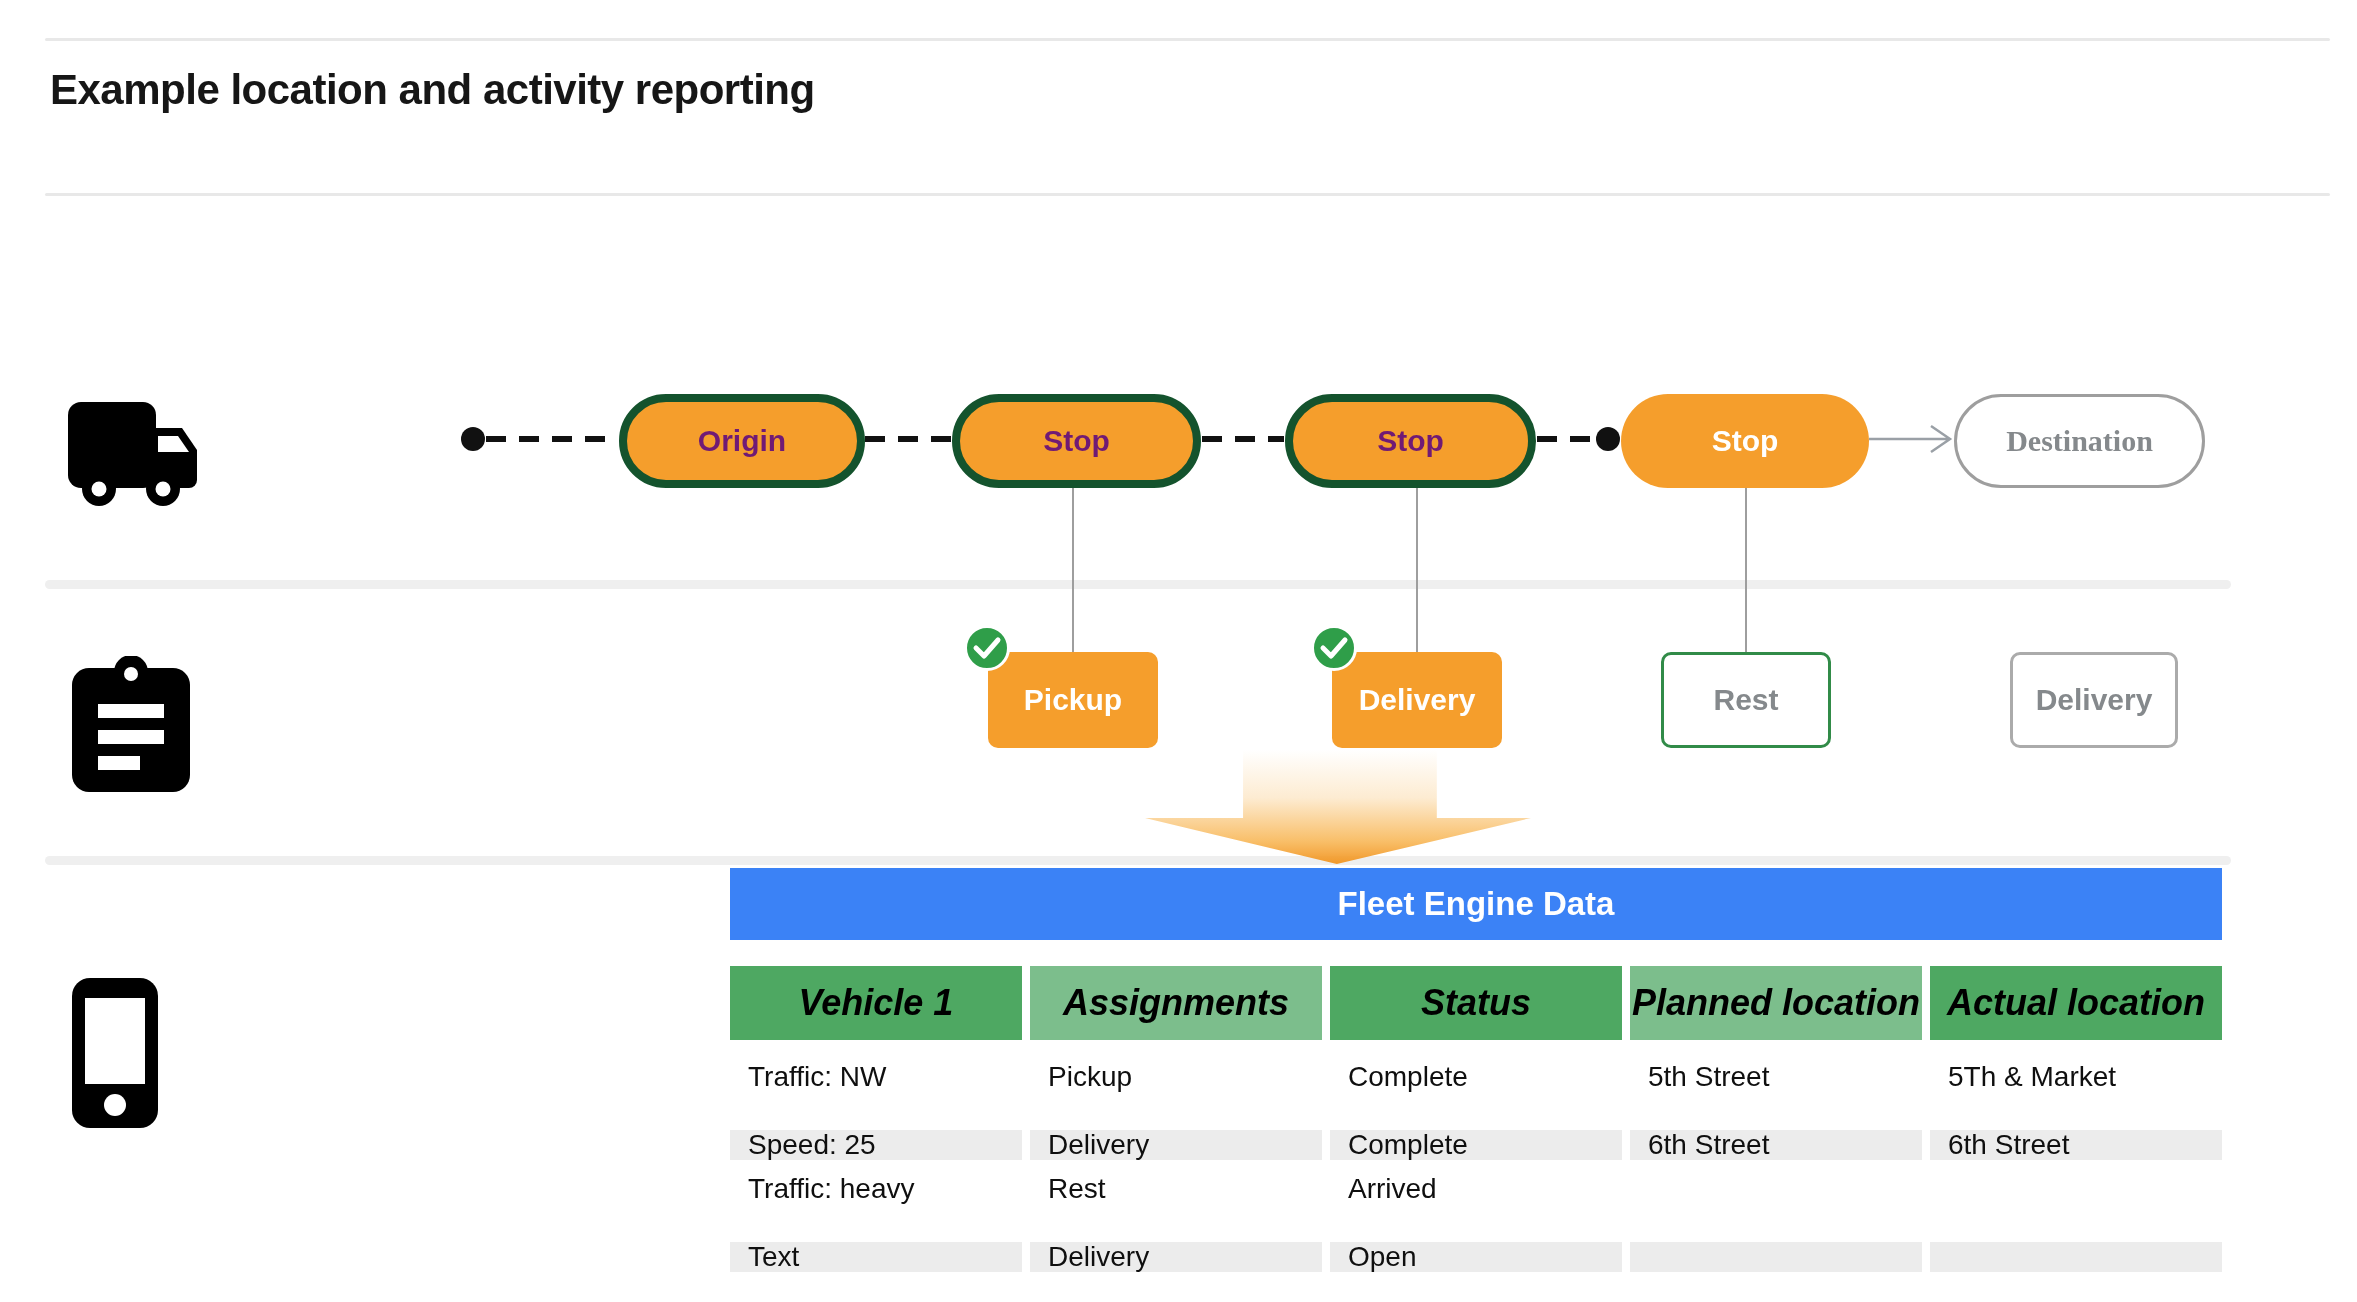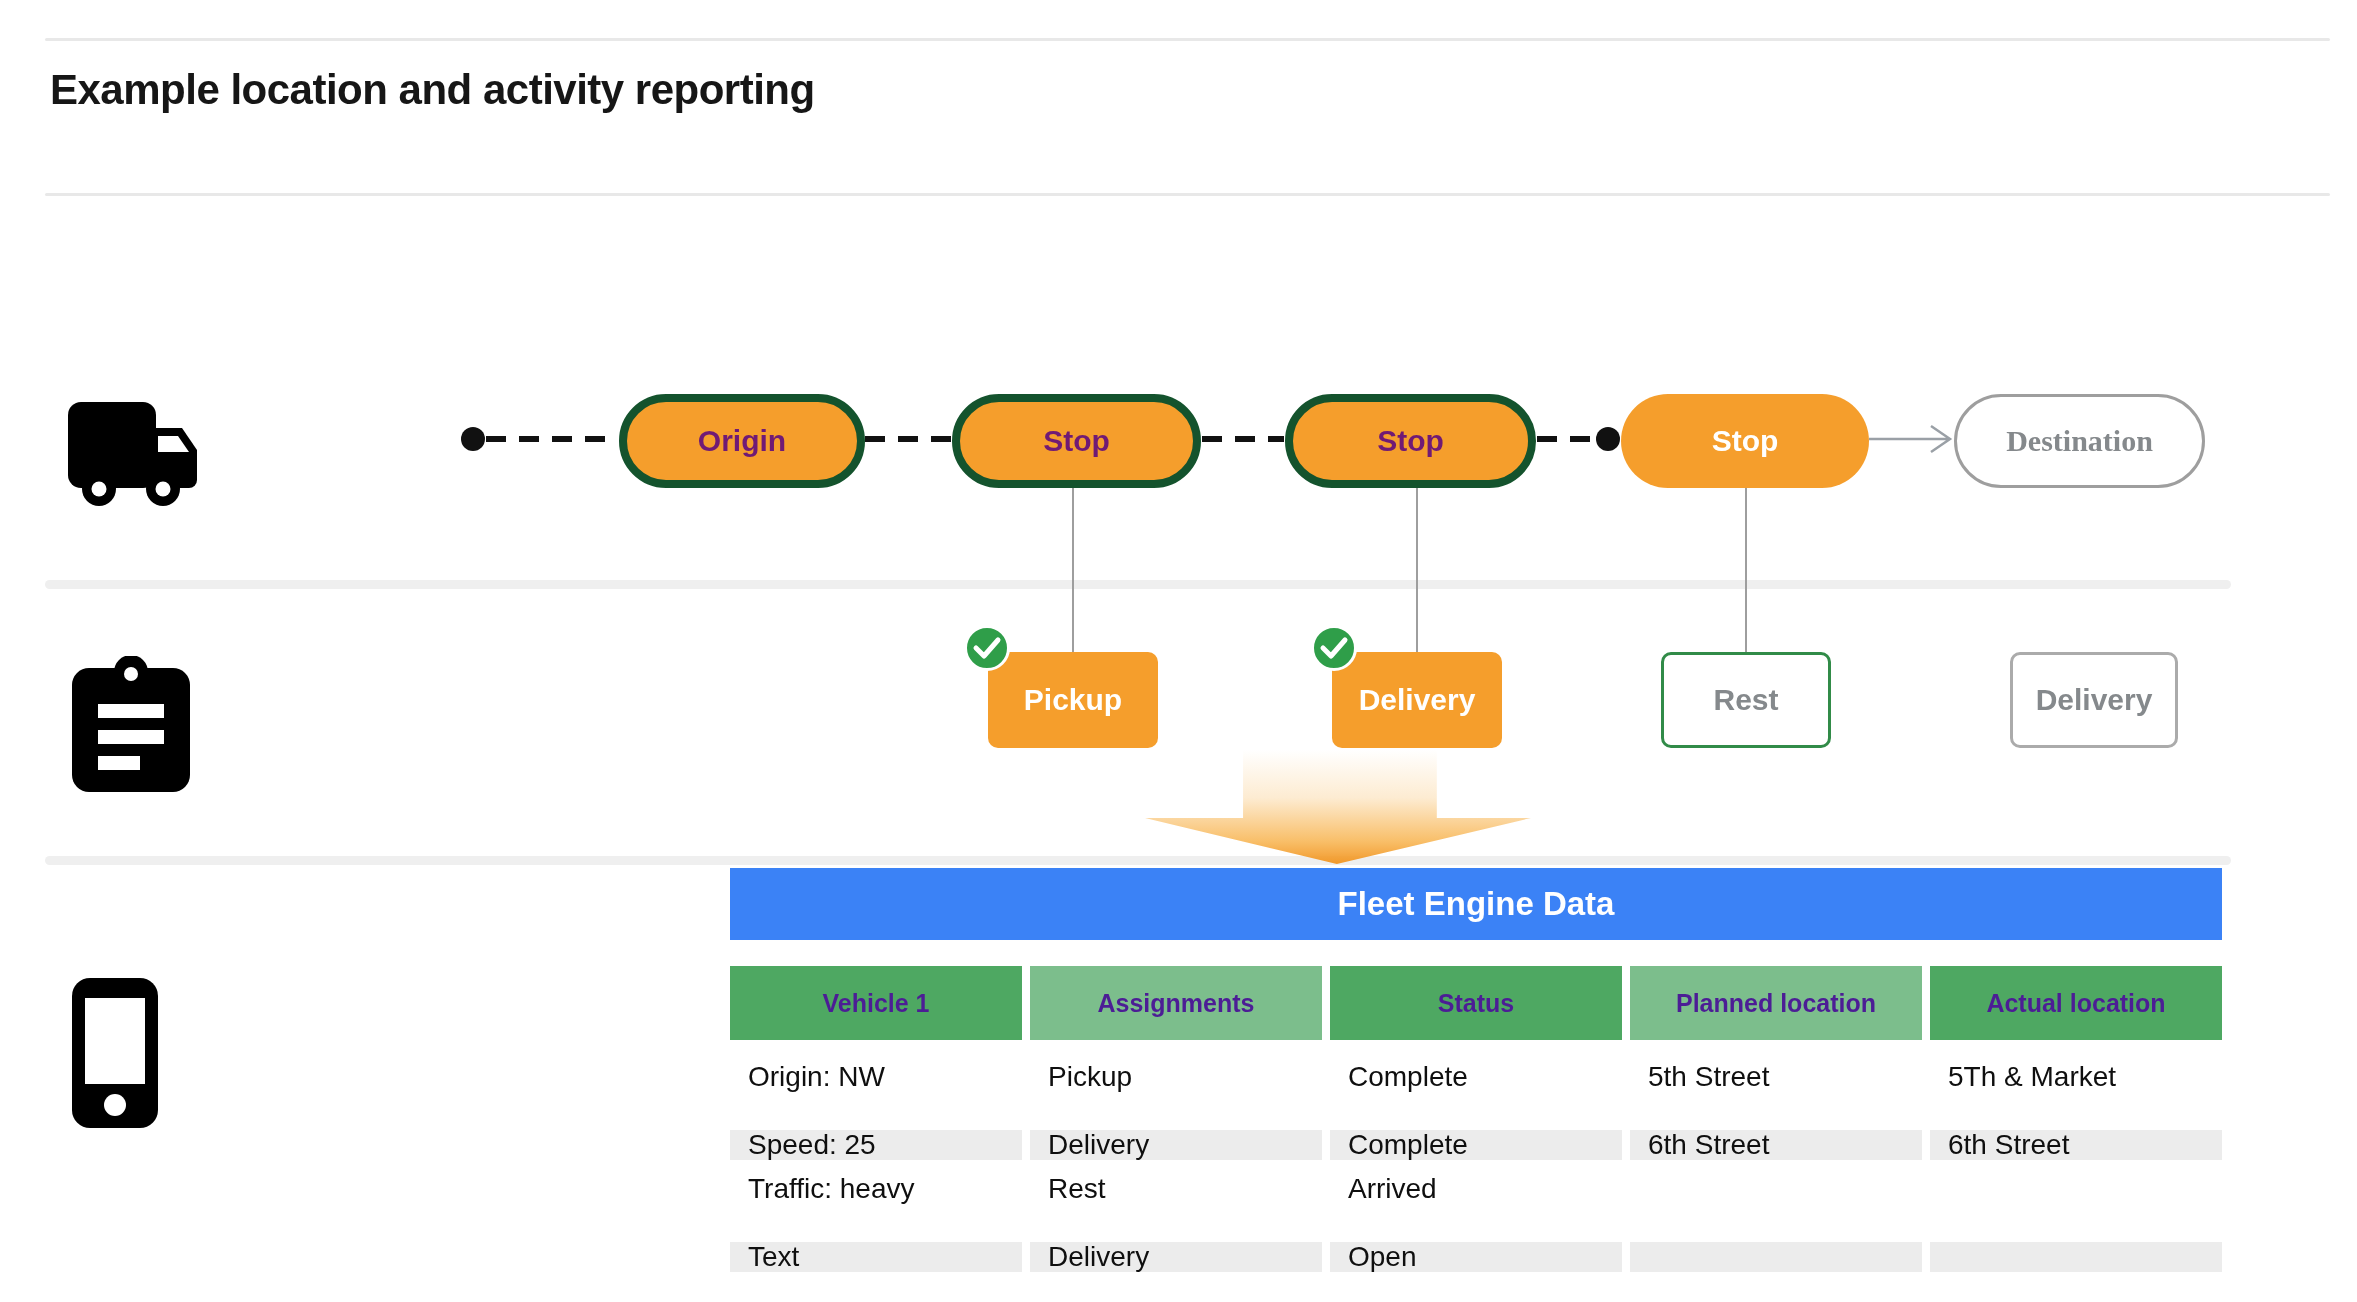--- a/index.html
+++ b/index.html
@@ -35,22 +35,22 @@
 
   .big-arrow{position:absolute;left:1145px;top:750px;width:386px;height:114px;
      background:linear-gradient(180deg,rgba(246,166,47,0) 0%,rgba(246,166,47,0.22) 42%,rgba(246,166,47,0.72) 80%,#F2992B 100%);
      clip-path:polygon(25.4% 0,75.6% 0,75.6% 59.6%,100% 59.6%,49.7% 100%,0 59.6%,25.4% 59.6%);}
 
   
   .fleet-table{position:absolute;left:730px;top:868px;width:1492px;}
   .table-title{height:72px;background:#3b82f6;color:#fff;font-size:33px;font-weight:700;
                display:flex;align-items:center;justify-content:center;margin-bottom:26px;}
   .thead{display:flex;gap:8px;height:74px;margin-bottom:10px;}
-  .hcell{flex:1;display:flex;align-items:center;justify-content:center;color:#4c1d95;
-         font-weight:700;font-size:25px;}
+  .hcell{flex:1;display:flex;align-items:center;justify-content:center;color:#000000;
+         font-weight:700;font-size:36px;font-style:italic;}
   .hcell:nth-child(odd){background:#4EA862;}
   .hcell:nth-child(even){background:#7CBE8C;}
   .trow{display:flex;gap:8px;height:54px;margin-bottom:2px;}
   .tcell{flex:1;display:flex;align-items:center;padding-left:18px;box-sizing:border-box;
          font-size:28px;color:#0f0f0f;background:#fff;}
   .trow.alt .tcell{background:#ECECEC;margin-top:24px;}
 
   .icon-abs{position:absolute;}
   .route-arrow{position:absolute;left:1869px;top:421px;}
 </style>
@@ -133,21 +133,21 @@
   <div class="fleet-table">
     <div class="table-title">Fleet Engine Data</div>
     <div class="thead">
       <div class="hcell">Vehicle 1</div>
       <div class="hcell">Assignments</div>
       <div class="hcell">Status</div>
       <div class="hcell">Planned location</div>
       <div class="hcell">Actual location</div>
     </div>
     <div class="trow">
-      <div class="tcell">Origin: NW</div>
+      <div class="tcell">Traffic: NW</div>
       <div class="tcell">Pickup</div>
       <div class="tcell">Complete</div>
       <div class="tcell">5th Street</div>
       <div class="tcell">5Th &amp; Market</div>
     </div>
     <div class="trow alt">
       <div class="tcell">Speed: 25</div>
       <div class="tcell">Delivery</div>
       <div class="tcell">Complete</div>
       <div class="tcell">6th Street</div>

